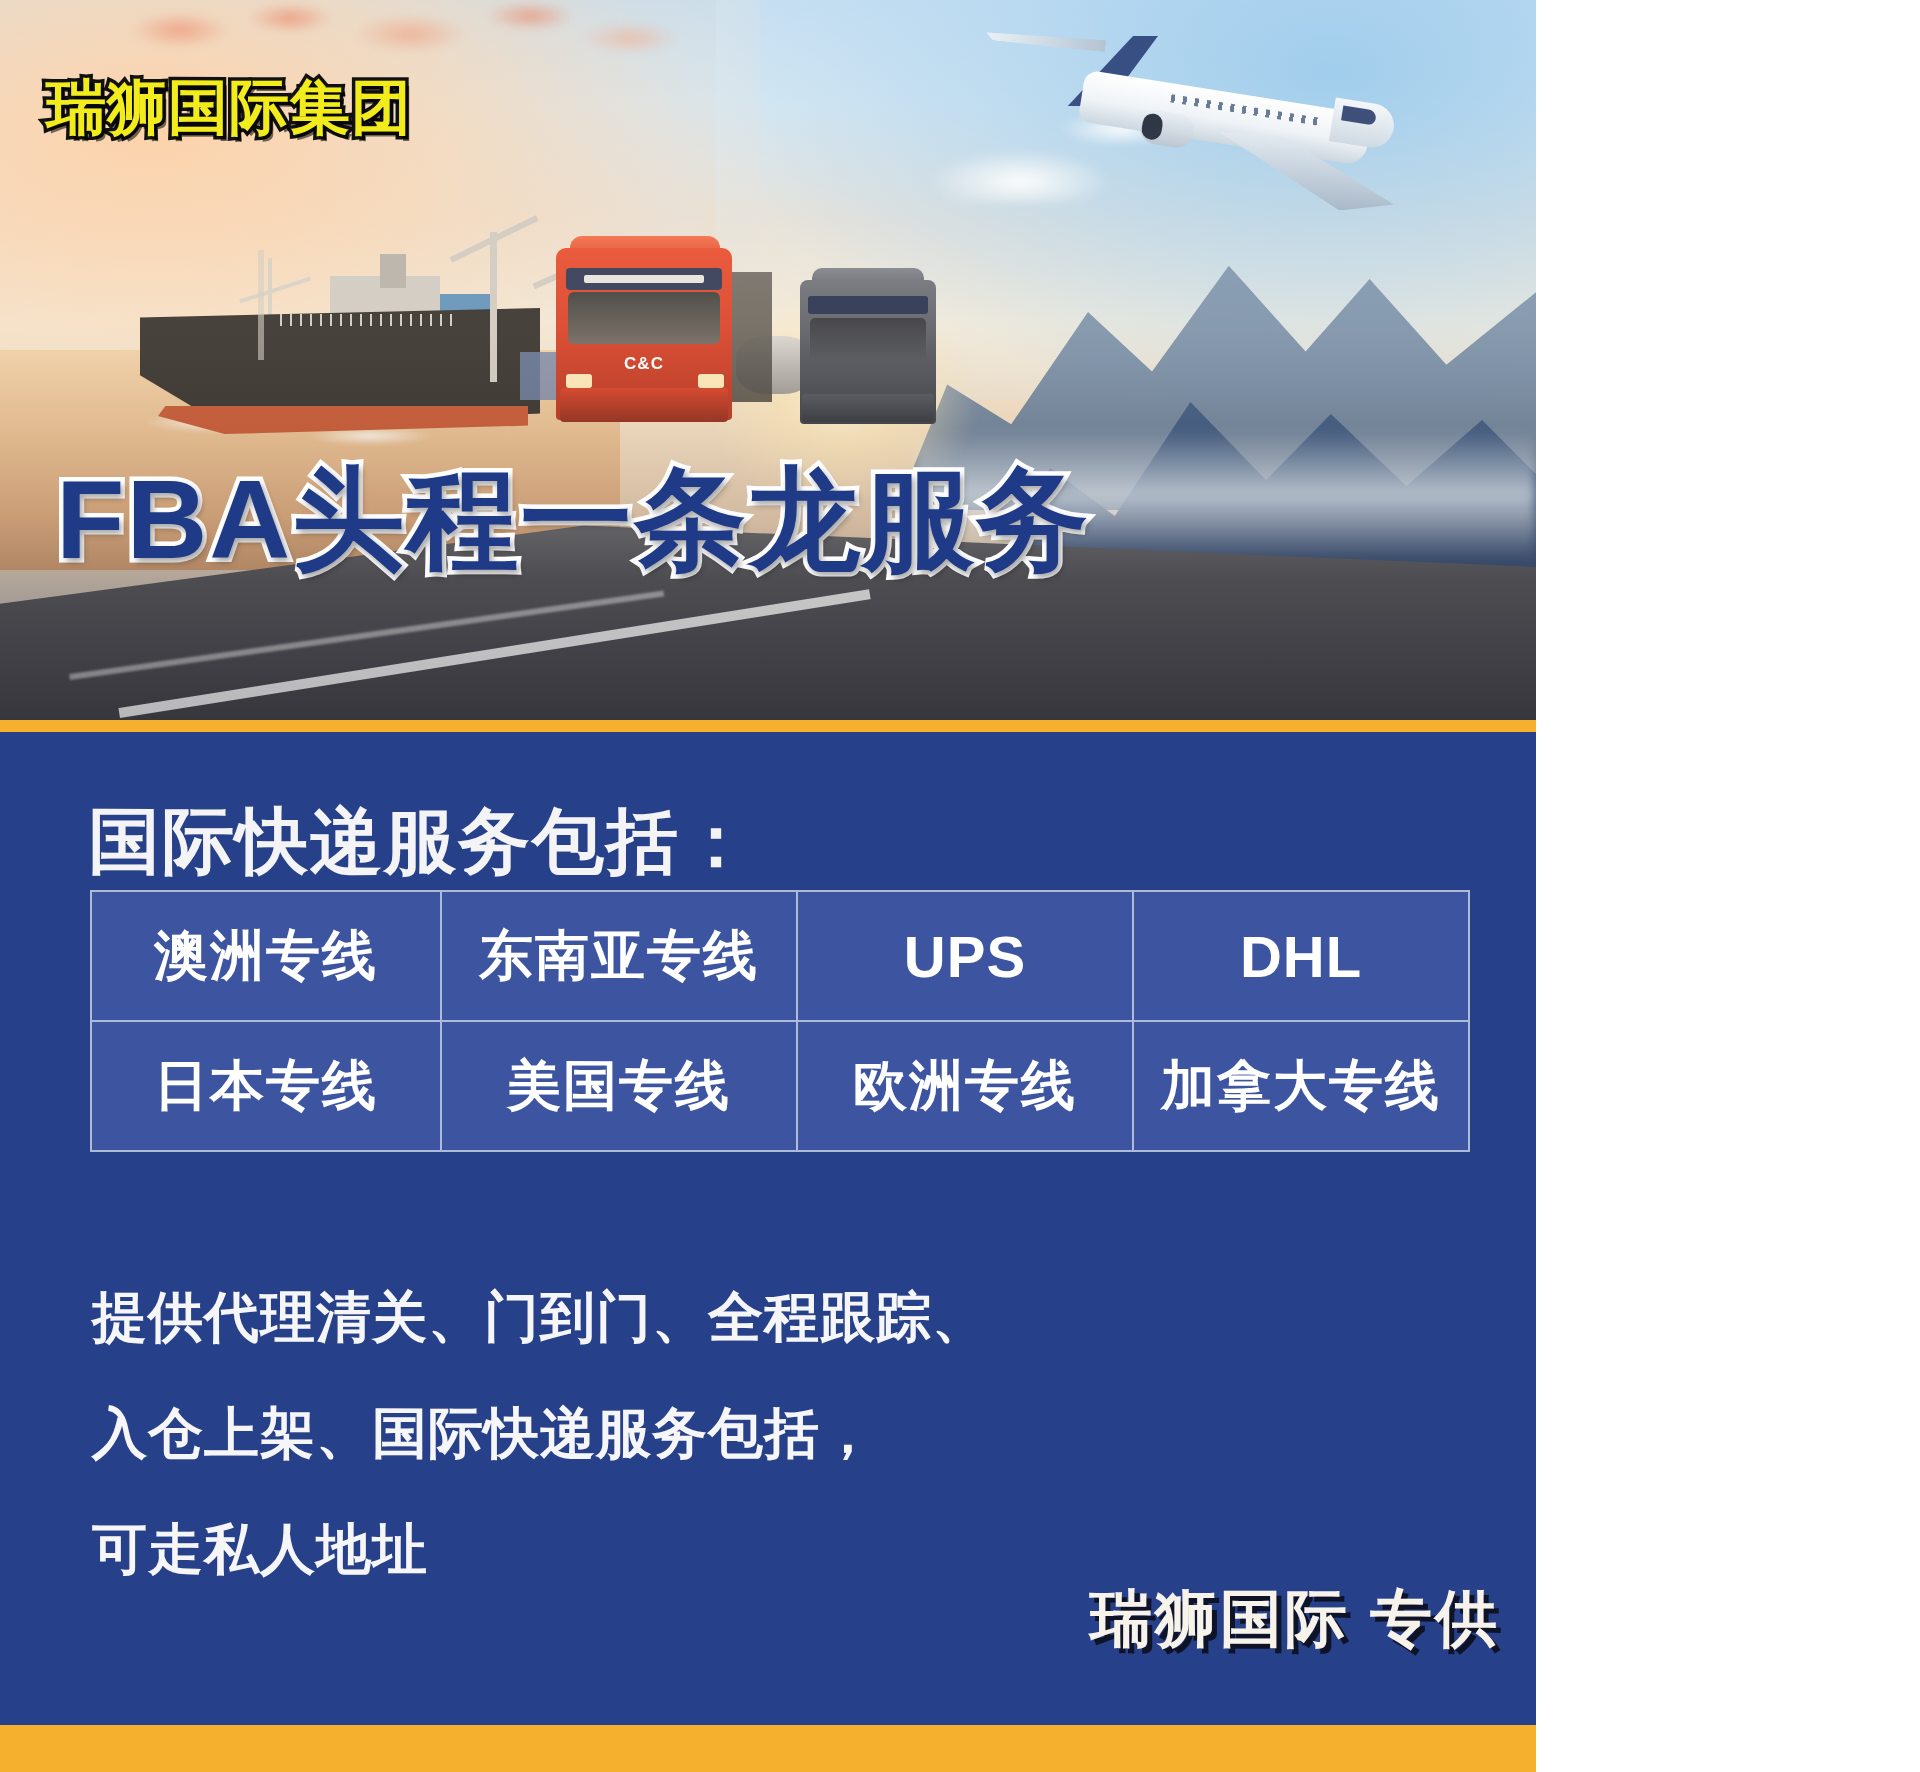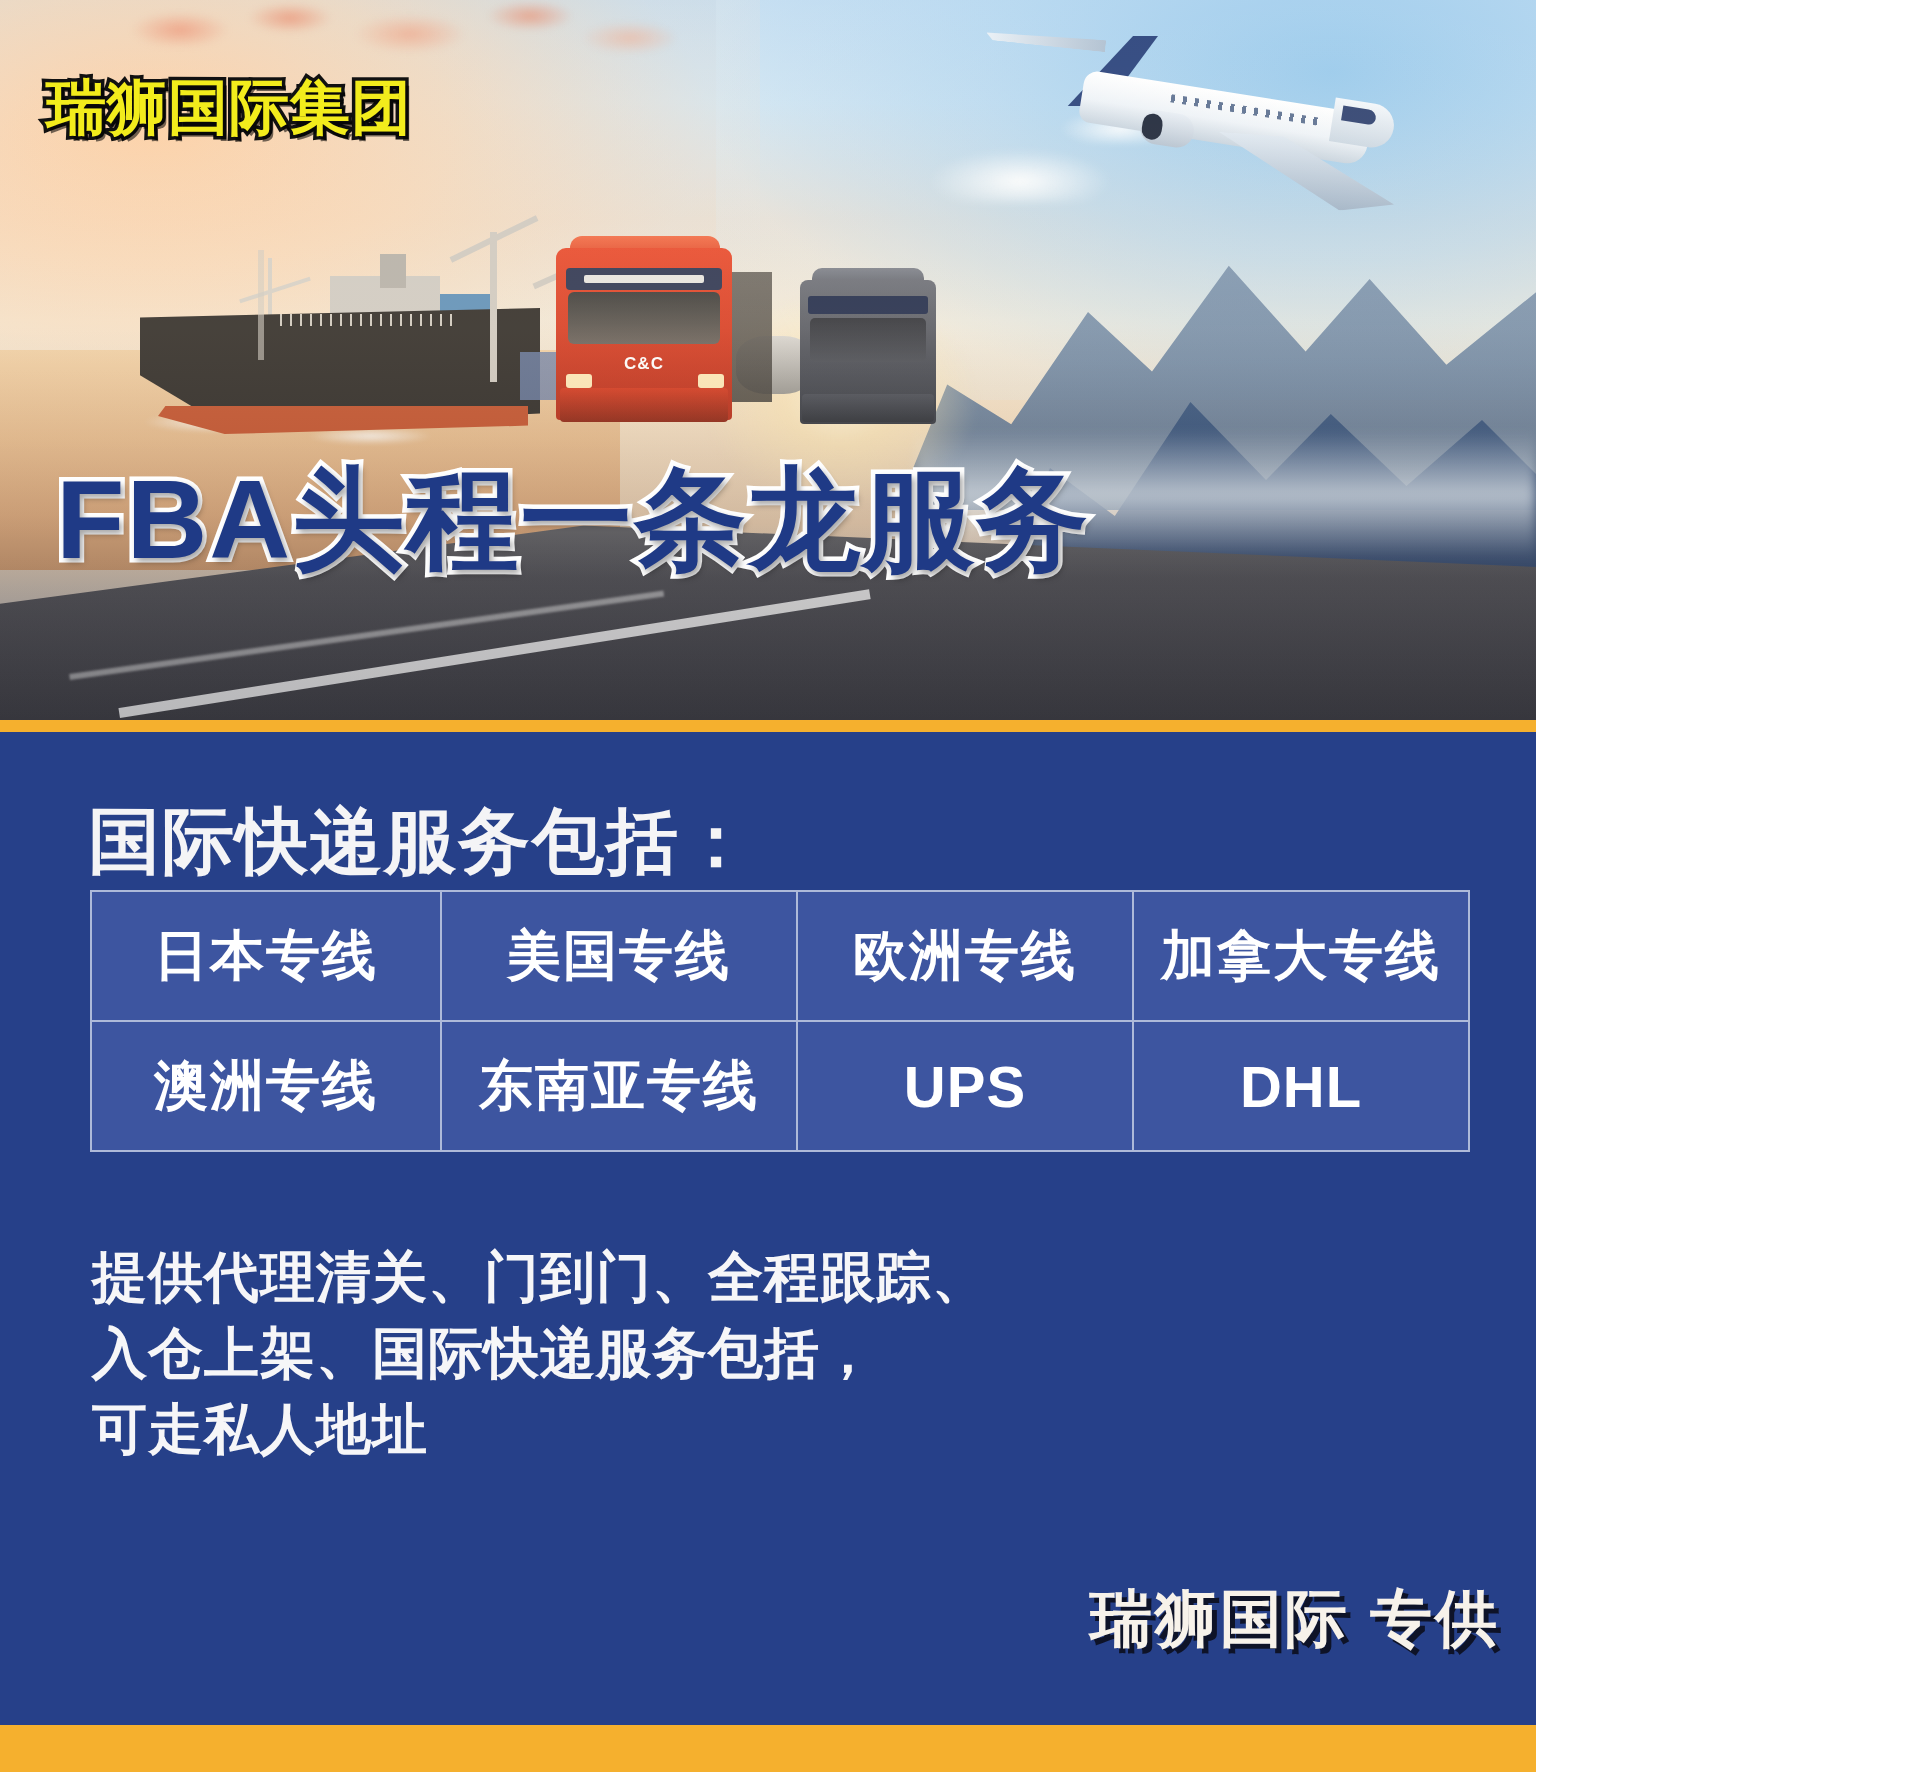--- a/index.html
+++ b/index.html
@@ -430,21 +430,21 @@
   .body-copy {
     position: absolute;
     left: 92px; top: 508px;
     font-size: 55px;
     line-height: 1.38;
     font-weight: 700;
     color: #f6f6f8;
     letter-spacing: 1px;
     white-space: nowrap;
   }
-  .body-copy .ln { display: block; }
+  .body-copy .ln { display: block; margin-top: 40px; }
 
   
   .brand-footer {
     position: absolute;
     right: 36px; bottom: 64px;
     font-size: 62px;
     font-weight: 700;
     color: #f7f2ea;
     letter-spacing: 3px;
     white-space: nowrap;
@@ -551,31 +551,31 @@
 
     <table class="svc-table">
       <colgroup>
         <col class="col-a">
           <col class="col-b">
           <col class="col-c">
           <col class="col-d">
       </colgroup>
       <tbody>
         <tr>
+          <td>澳洲专线</td>
+          <td>东南亚专线</td>
+          <td class="carrier">UPS</td>
+          <td class="carrier">DHL</td>
+        </tr>
+        <tr>
           <td>日本专线</td>
           <td>美国专线</td>
           <td>欧洲专线</td>
           <td>加拿大专线</td>
         </tr>
-        <tr>
-          <td>澳洲专线</td>
-          <td>东南亚专线</td>
-          <td class="carrier">UPS</td>
-          <td class="carrier">DHL</td>
-        </tr>
       </tbody>
     </table>
 
     <div class="body-copy">
       <span class="ln">提供代理清关、门到门、全程跟踪、</span>
       <span class="ln">入仓上架、国际快递服务包括，</span>
       <span class="ln">可走私人地址</span>
     </div>
 
     <div class="brand-footer">瑞狮国际 专供</div>

